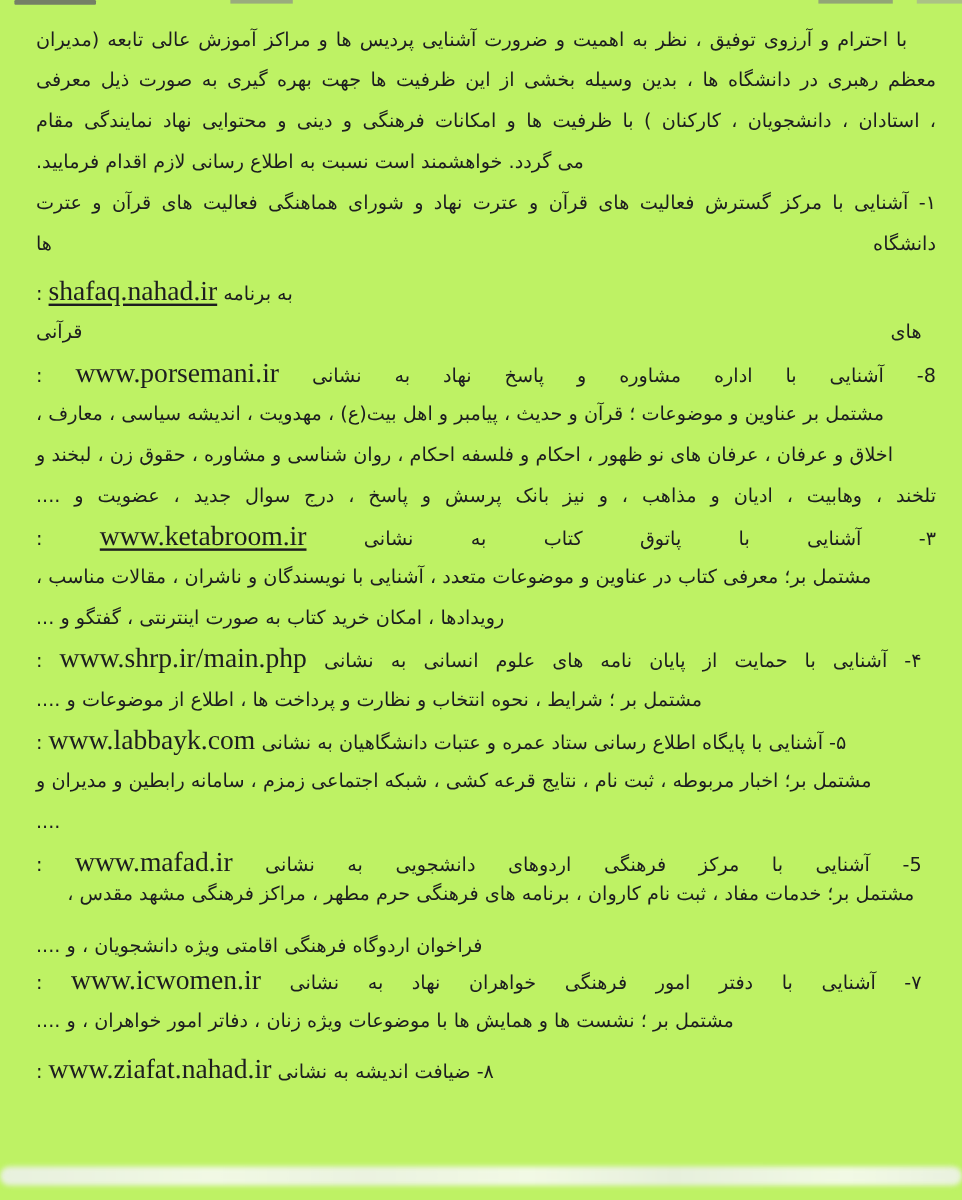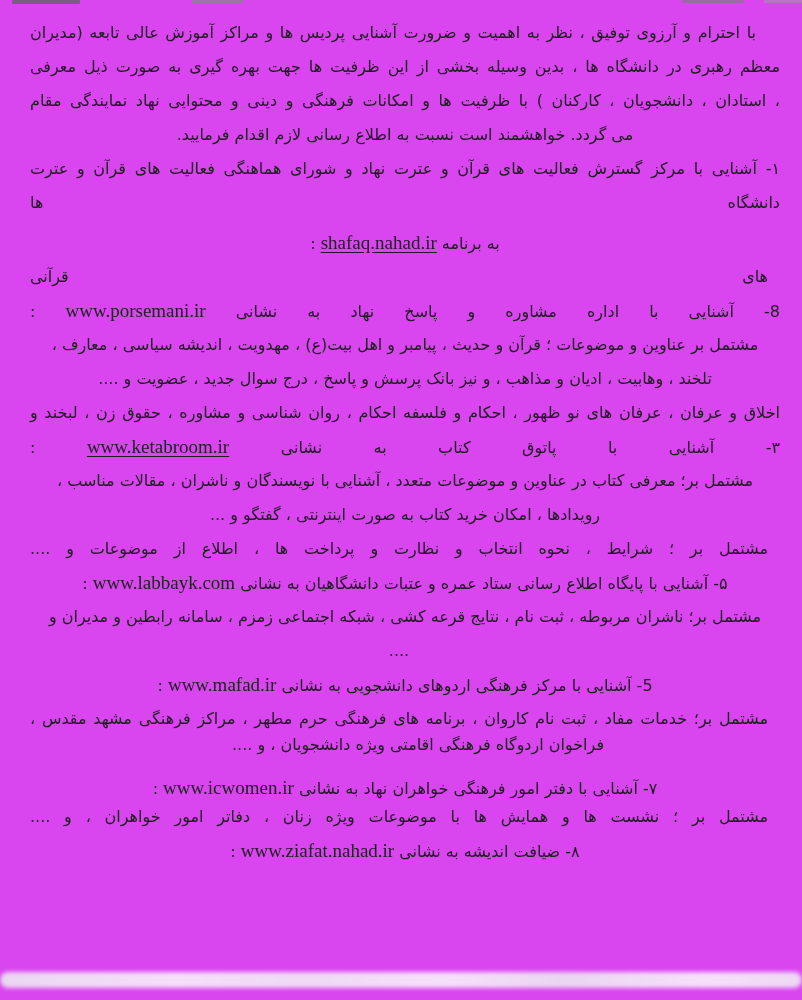--- a/index.html
+++ b/index.html
@@ -16,21 +16,21 @@
     position: absolute;
     top: 0; right: 0;
     width: 750px;
     padding: 8px 22px 0 30px;
     direction: rtl;
   }
   .line {
     height: 34px;
     line-height: 34px;
     font-size: 16px;
-    text-align: center;
+    text-align: left;
     white-space: nowrap;
     letter-spacing: 0;
   }
   
   .doc-body .line:nth-child(1),
   .doc-body .line:nth-child(2),
   .doc-body .line:nth-child(3),
   .doc-body .line:nth-child(5),
   .doc-body .line:nth-child(6),
   .doc-body .line:nth-child(8),
@@ -56,21 +56,21 @@
   
   .doc-body .line:nth-child(7)  { margin-top: 6px; }
   .doc-body .line:nth-child(22) { margin-top: -8px; }
   .doc-body .line:nth-child(23) { margin-top: 9px; }
   .doc-body .line:nth-child(24) { margin-top: -5px; }
   .doc-body .line:nth-child(26) { margin-top: 6px; }
   .doc-body .line:nth-child(27) { margin-top: -4px; }
 
   .url {
     font-family: "Liberation Serif", "DejaVu Serif", serif;
-    font-size: 19px;
+    font-size: 23px;
     unicode-bidi: embed;
   }
   .url.u { text-decoration: underline; text-underline-offset: 3px; }
 
   
   .artifact { position: absolute; }
   .a1 { left: 12px;  top: 0; width: 68px; height: 4px; background: #636367; opacity: .8; border-radius: 1px; }
   .a2 { left: 192px; top: 0; width: 52px; height: 3px; background: #85858a; opacity: .65; }
   .a3 { left: 682px; top: 0; width: 62px; height: 3px; background: #7b7b80; opacity: .65; }
   .a4 { left: 764px; top: 0; width: 38px; height: 3px; background: #9a9aa0; opacity: .55; }
@@ -80,45 +80,46 @@
     width: 802px; height: 16px;
     background: linear-gradient(90deg, #eff0f3 0%, #fafafb 22%, #f3f3f6 38%, #fbfbfc 55%, #eeeff2 70%, #fbfbfc 88%, #f1f1f4 100%);
     filter: blur(2px);
     opacity: .85;
     border-radius: 8px;
   }
 </style>
 </head>
 <body>
 
-<div class="page" style="background: #d946ef; color: rgb(29, 29, 31);">
+<div class="page" style="background: #bef264; color: rgb(29, 29, 31);">
   <div class="artifact a1"></div>
   <div class="artifact a2"></div>
   <div class="artifact a3"></div>
   <div class="artifact a4"></div>
   <div class="bottom-shade"></div>
   <div class="doc-body" id="doc-body">
       <div class="line"><span>با احترام و آرزوی توفیق ، نظر به اهمیت و ضرورت آشنایی پردیس ها و مراکز آموزش عالی تابعه (مدیران</span></div>
       <div class="line"><span>معظم رهبری در دانشگاه ها ،  بدین وسیله بخشی از این ظرفیت ها جهت بهره گیری به صورت ذیل معرفی</span></div>
       <div class="line"><span>، استادان ، دانشجویان ، کارکنان ) با ظرفیت ها و امکانات فرهنگی و دینی و محتوایی نهاد نمایندگی مقام</span></div>
       <div class="line"><span>می گردد. خواهشمند است نسبت به اطلاع رسانی لازم اقدام فرمایید.</span></div>
       <div class="line"><span>۱- آشنایی با مرکز گسترش فعالیت های قرآن و عترت نهاد و شورای هماهنگی فعالیت های قرآن و عترت</span></div>
       <div class="line"><span>دانشگاه ها</span></div>
       <div class="line"><span>به برنامه </span><span class="url u" dir="ltr">shafaq.nahad.ir</span><span> :</span></div>
       <div class="line"><span>های قرآنی</span></div>
       <div class="line"><span>8- آشنایی با اداره مشاوره و پاسخ نهاد به نشانی </span><span class="url" dir="ltr">www.porsemani.ir</span><span> :</span></div>
       <div class="line"><span>مشتمل بر عناوین و موضوعات ؛ قرآن و حدیث ، پیامبر و اهل بیت(ع) ،  مهدویت ، اندیشه سیاسی ، معارف ،</span></div>
+      <div class="line"><span>اخلاق و عرفان ، عرفان های نو ظهور ، احکام و فلسفه احکام ، روان شناسی و مشاوره ، حقوق زن ، لبخند و</span></div>
       <div class="line"><span>تلخند ، وهابیت ، ادیان و مذاهب ، و نیز بانک پرسش و پاسخ ، درج سوال جدید ، عضویت و ....</span></div>
-      <div class="line"><span>اخلاق و عرفان ، عرفان های نو ظهور ، احکام و فلسفه احکام ، روان شناسی و مشاوره ، حقوق زن ، لبخند و</span></div>
       <div class="line"><span>۳- آشنایی با پاتوق کتاب به نشانی  </span><span class="url u" dir="ltr">www.ketabroom.ir</span><span> :</span></div>
       <div class="line"><span>مشتمل بر؛ معرفی کتاب در عناوین و موضوعات متعدد ، آشنایی با نویسندگان و ناشران ، مقالات مناسب ،</span></div>
       <div class="line"><span>رویدادها ، امکان خرید کتاب به صورت اینترنتی ، گفتگو و ...</span></div>
+      <div class="line"><span>۴- آشنایی با حمایت از پایان نامه های علوم انسانی به نشانی </span><span class="url" dir="ltr">www.shrp.ir/main.php</span><span> :</span></div>
       <div class="line"><span>مشتمل بر ؛ شرایط ، نحوه انتخاب و نظارت و پرداخت ها ، اطلاع از موضوعات و ....</span></div>
       <div class="line"><span>۵- آشنایی با پایگاه اطلاع رسانی ستاد عمره و عتبات دانشگاهیان به نشانی </span><span class="url" dir="ltr">www.labbayk.com</span><span> :</span></div>
-      <div class="line"><span>مشتمل بر؛ ناشران مربوطه ، ثبت نام ، نتایج قرعه کشی ، شبکه اجتماعی زمزم ، سامانه رابطین و مدیران و</span></div>
+      <div class="line"><span>مشتمل بر؛ اخبار مربوطه ، ثبت نام ، نتایج قرعه کشی ، شبکه اجتماعی زمزم ، سامانه رابطین و مدیران و</span></div>
       <div class="line"><span>....</span></div>
       <div class="line"><span>5- آشنایی با مرکز فرهنگی اردوهای دانشجویی به نشانی </span><span class="url" dir="ltr">www.mafad.ir</span><span> :</span></div>
       <div class="line"><span>مشتمل بر؛ خدمات مفاد ، ثبت نام کاروان ، برنامه های فرهنگی حرم مطهر ، مراکز فرهنگی مشهد مقدس ،</span></div>
       <div class="line"><span>فراخوان اردوگاه فرهنگی اقامتی ویژه دانشجویان ، و ....</span></div>
       <div class="line"><span>۷- آشنایی با دفتر امور فرهنگی خواهران نهاد به نشانی </span><span class="url" dir="ltr">www.icwomen.ir</span><span> :</span></div>
       <div class="line"><span>مشتمل بر ؛ نشست ها و همایش ها با موضوعات ویژه زنان ، دفاتر امور خواهران ، و ....</span></div>
       <div class="line"><span>۸- ضیافت اندیشه به نشانی </span><span class="url" dir="ltr">www.ziafat.nahad.ir</span><span> :</span></div>
     </div>
 </div>
 

